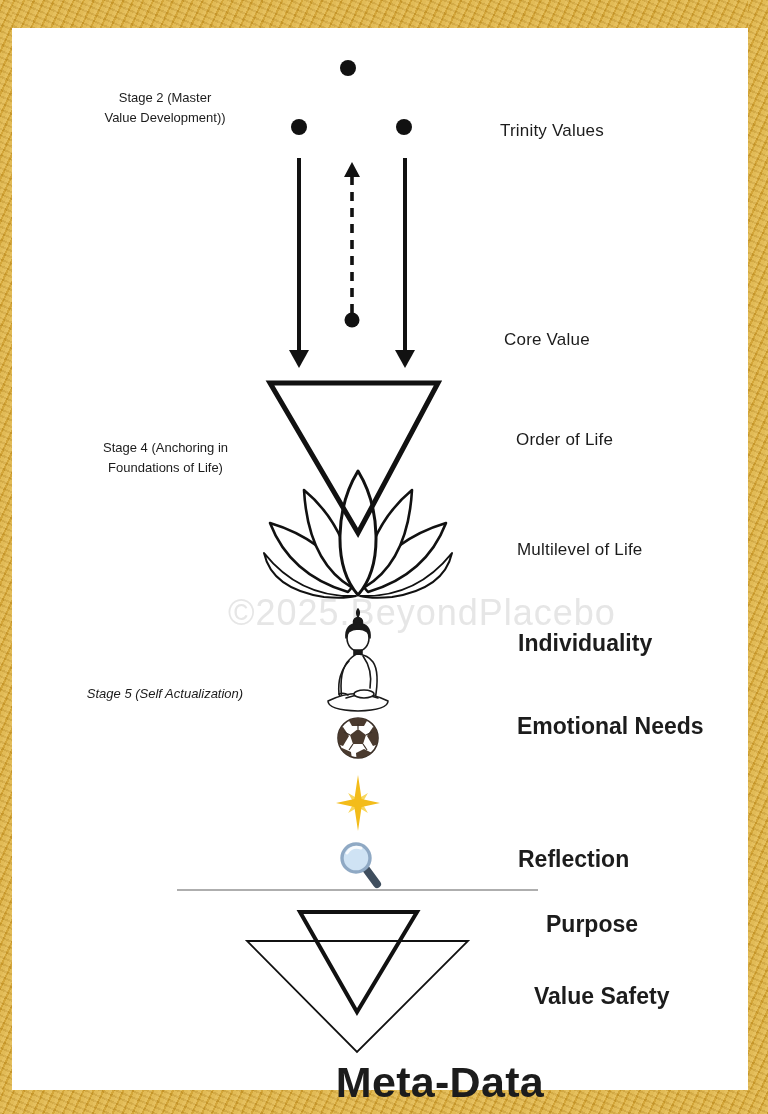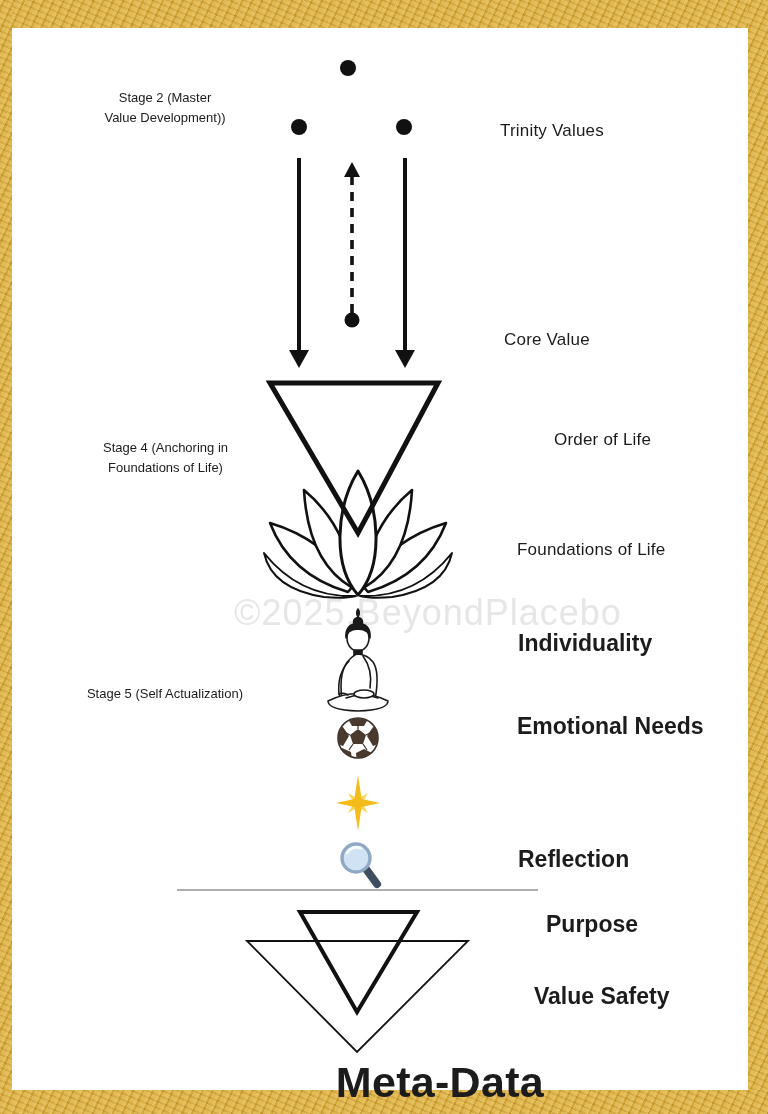--- a/index.html
+++ b/index.html
@@ -68,21 +68,21 @@
       <path d="M89,122 Q46,96 42,25 Q82,58 93,118 Z" stroke-width="2.6"></path>
       <path d="M103,122 Q146,96 150,25 Q110,58 99,118 Z" stroke-width="2.6"></path>
       <path d="M96,130 C70,100 74,42 96,6 C118,42 122,100 96,130 Z" stroke-width="3"></path>
     </g>
   </svg>
 
   <svg class="abs" style="left:262px;top:376px;" width="190" height="165" viewBox="0 0 190 165">
     <polygon points="8,7 176,7 96,157" fill="none" stroke="#111" stroke-width="5"></polygon>
   </svg>
 
-  <div class="label watermark" style="left:234px;top:592px;">©2025.BeyondPlacebo</div>
+  <div class="label watermark" style="left:228px;top:592px;">©2025.BeyondPlacebo</div>
 
   <svg class="abs" style="left:320px;top:608px;" width="76" height="106" viewBox="0 0 76 106">
     <g stroke="#1a1a1a" stroke-width="1.6" fill="#fff" stroke-linejoin="round" stroke-linecap="round">
       <path d="M38,1 Q35.5,5 38,9 Q40.5,5 38,1 Z" fill="#1a1a1a"></path>
       <circle cx="38" cy="14" r="4.5" fill="#1a1a1a"></circle>
       <ellipse cx="38" cy="30" rx="11" ry="13"></ellipse>
       <path d="M26,30 Q25,16 38,15 Q51,16 50,30 Q50,22 38,21 Q26,22 26,30 Z" fill="#1a1a1a"></path>
       <path d="M34,42 l8,0 l0,5 l-8,0 Z" fill="#1a1a1a"></path>
       <path d="M22,92 Q18,62 30,51 Q35,46 38,46 Q48,47 53,54 Q60,64 55,92 Z"></path>
       <path d="M29,53 Q17,66 19,86 Q20,91 26,91" fill="none"></path>
@@ -133,26 +133,26 @@
 
   <svg class="abs" style="left:240px;top:905px;" width="235" height="155" viewBox="0 0 235 155">
     <polygon points="7,36 228,36 117,147" fill="none" stroke="#111" stroke-width="1.8"></polygon>
     <polygon points="60,7 177,7 117,107" fill="none" stroke="#111" stroke-width="4"></polygon>
   </svg>
 
   <div class="label stage-label" style="left:60px;top:88px;width:210px;">Stage 2 (Master
 Value Development))</div>
   <div class="label stage-label" style="left:58px;top:438px;width:215px;">Stage 4 (Anchoring in
 Foundations of Life)</div>
-  <div class="label stage-label" style="left:30px;top:684px;width:270px;">Stage 5 (Self Actualization)</div>
+  <div class="label stage-label" style="left:30px;top:684px;width:270px;font-style:italic;">Stage 5 (Self Actualization)</div>
 
   <div class="label bold-label" style="left:500px;top:121px;">Trinity Values</div>
   <div class="label bold-label" style="left:504px;top:322px;margin-top:8px;">Core Value</div>
-  <div class="label bold-label" style="left:516px;top:430px;margin-left:38px;">Order of Life</div>
-  <div class="label bold-label" style="left:517px;top:540px;">Foundations of Life</div>
+  <div class="label bold-label" style="left:516px;top:430px;">Order of Life</div>
+  <div class="label bold-label" style="left:517px;top:540px;">Multilevel of Life</div>
   <div class="label plain-label" style="left:518px;top:630px;">Individuality</div>
   <div class="label plain-label" style="left:517px;top:713px;">Emotional Needs</div>
   <div class="label plain-label" style="left:518px;top:846px;">Reflection</div>
   <div class="label plain-label" style="left:546px;top:911px;">Purpose</div>
   <div class="label plain-label" style="left:534px;top:983px;">Value Safety</div>
 
   <div class="label title" style="left:234px;top:1058px;width:310px;">Meta-Data Work</div>
 
 </div>
 

